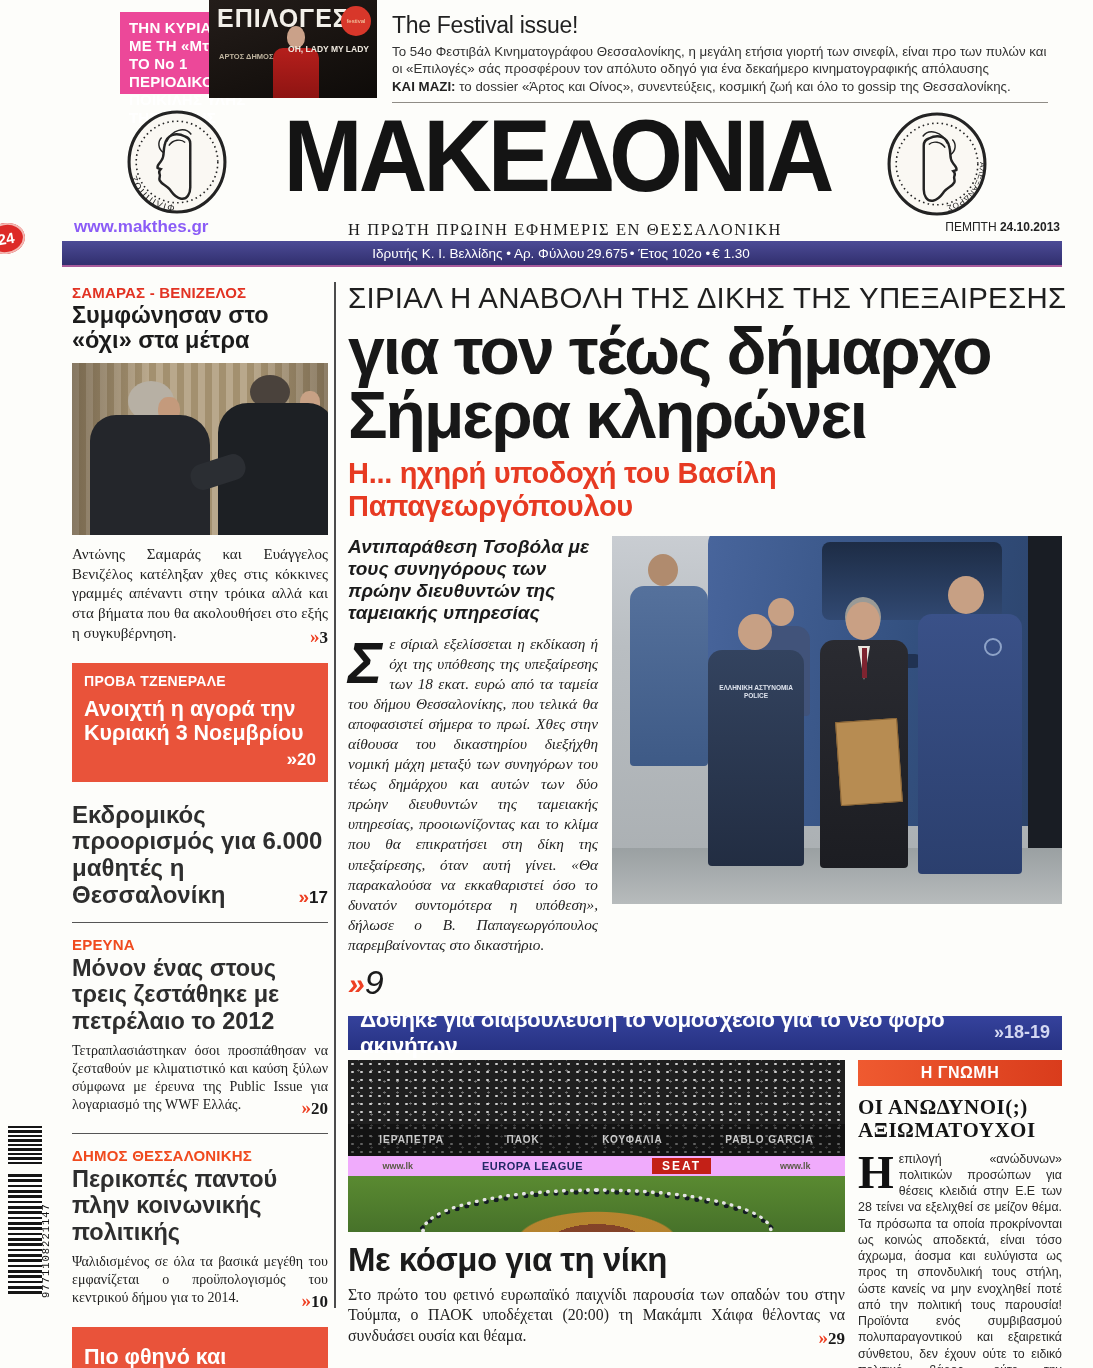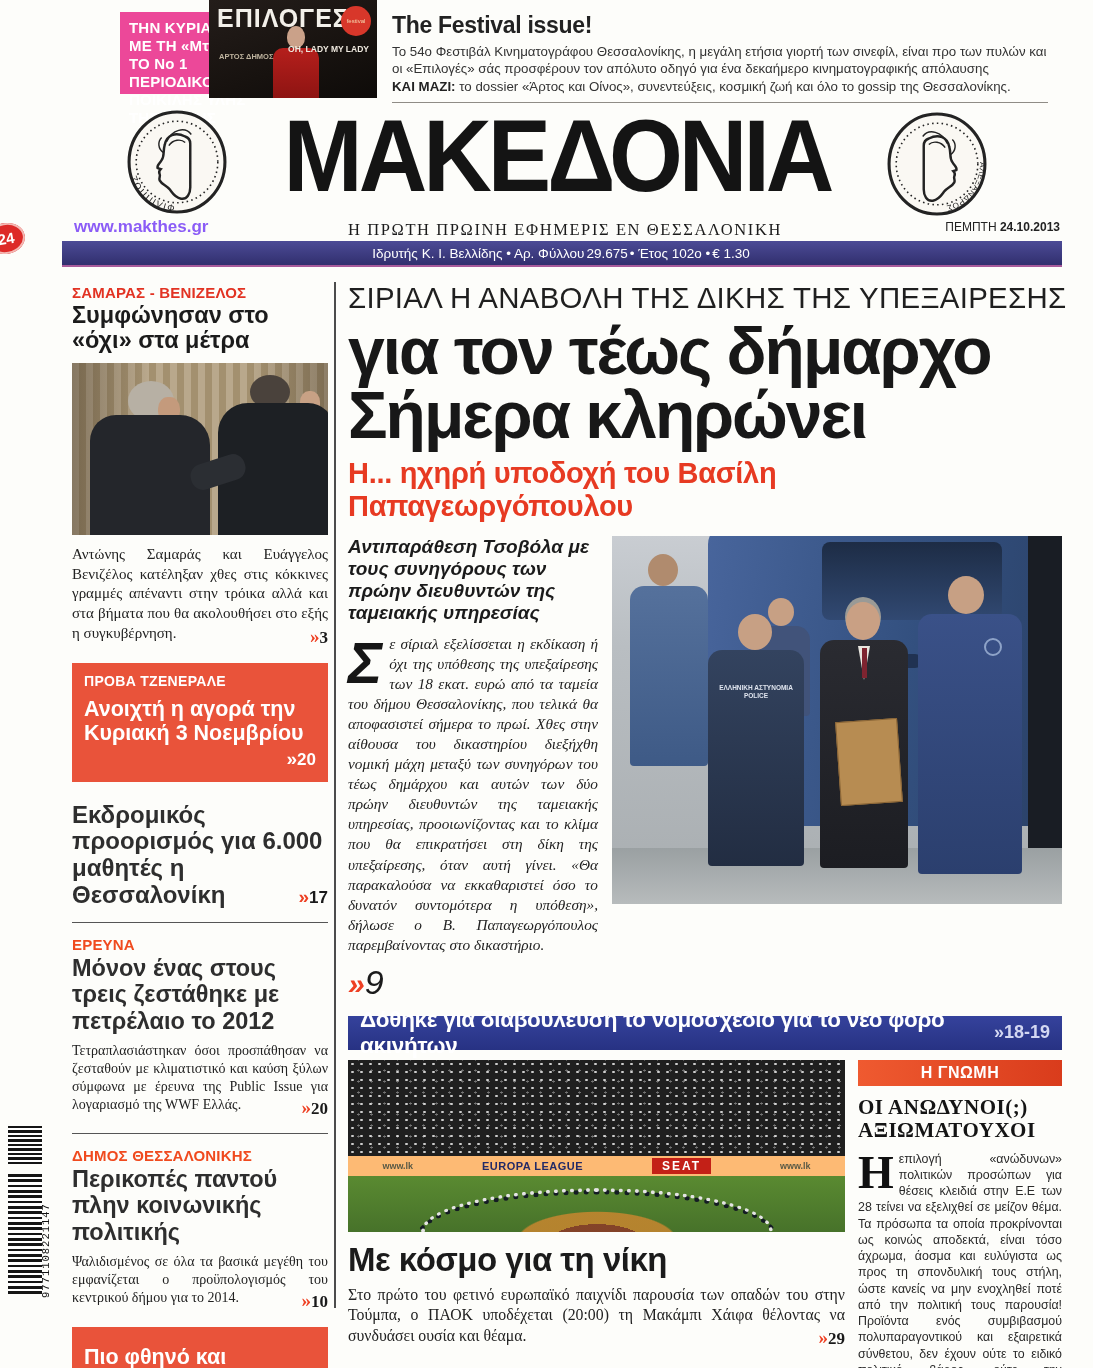--- a/index.html
+++ b/index.html
@@ -12,21 +12,21 @@
     color:#fff; font-weight:700; font-size:15px; line-height:1.2; padding:7px 9px; letter-spacing:.2px;margin-left:48px; }
   .promo-mag { position:absolute; left:209px; top:0; width:168px; height:98px; background:linear-gradient(160deg,#241d1a,#17120f 60%,#0e0b09); overflow:hidden; }
   .mag-title { position:absolute; left:8px; top:4px; color:#f3f0ea; font-weight:800; font-size:25px; letter-spacing:1px; }
   .mag-sticker { position:absolute; right:6px; top:6px; width:30px; height:30px; border-radius:50%;
     background:#d8372а; background:#d8372a; color:#f7d9b0; font-size:6px; display:flex; align-items:center; justify-content:center; }
   .mag-woman-head { position:absolute; left:78px; top:26px; width:18px; height:22px; border-radius:50% 50% 45% 45%; background:#caa189; }
   .mag-woman-dress { position:absolute; left:64px; top:48px; width:46px; height:50px; border-radius:10px 10px 0 0; background:linear-gradient(#b51f1c,#8e1412); }
   .mag-cap-left { position:absolute; left:10px; top:52px; color:#bfb49f; font-size:7.5px; font-weight:700; line-height:1.3; }
   .mag-cap-right { position:absolute; right:8px; top:44px; color:#efe9df; font-size:8.5px; font-weight:700; text-align:right; line-height:1.25; }
   .promo-text { position:absolute; left:392px; top:12px; width:656px; border-bottom:1px solid #8f8c86; padding-bottom:7px; }
-  .promo-title { font-size:23px; font-weight:700; color:#222; letter-spacing:-.3px; }
+  .promo-title { font-size:23px; font-weight:400; color:#222; letter-spacing:-.3px; }
   .promo-body { margin-top:4px; font-size:13.3px; color:#333; line-height:1.3; }
   .promo-more { font-size:13.3px; color:#333; line-height:1.3; }
   .promo-more b { color:#222; }
 
   
   .coin { position:absolute; width:102px; height:104px; }
   .coin-l { left:126px; top:110px; }
   .coin-r { left:886px; top:112px; }
   .mast-title { position:absolute; left:234px; top:102px; width:646px; text-align:center;
     font-size:95px; font-weight:800; letter-spacing:-4px; color:#141414; line-height:1.05;
@@ -122,21 +122,21 @@
   .bottom-left { width:497px; flex:0 0 auto; }
 
   
   .paok-photo { position:relative; width:497px; height:172px; overflow:hidden; }
   .stand { position:absolute; left:0; top:0; width:100%; height:96px; background:#1f1f1f;
     background-image:radial-gradient(rgba(235,235,235,.85) 1px,transparent 1.6px),radial-gradient(rgba(200,200,200,.5) 1px,transparent 1.5px);
     background-size:9px 8px,13px 11px; background-position:0 0,4px 5px; }
   .banners { position:absolute; left:0; top:64px; width:100%; height:32px; background:rgba(10,10,10,.55);
     display:flex; justify-content:space-around; align-items:center; }
   .banners span { color:#e8e8e8; font-size:10px; font-weight:800; opacity:.85; letter-spacing:1px; }
-  .adboard { position:absolute; left:0; top:96px; width:100%; height:20px; background:#fdba74; display:flex; align-items:center; justify-content:space-around; }
+  .adboard { position:absolute; left:0; top:96px; width:100%; height:20px; background:#f0abfc; display:flex; align-items:center; justify-content:space-around; }
   .ad-url { font-size:9px; color:#5a5a46; font-weight:700; }
   .ad-el { font-size:11px; color:#232a66; font-weight:800; letter-spacing:.5px; }
   .ad-seat { font-size:12px; color:#fff; background:#c32017; font-weight:800; padding:1px 10px; letter-spacing:2px; }
   .pitch { position:absolute; left:0; top:116px; width:100%; height:56px; background:linear-gradient(#5a8a31,#47722a); }
   .el-logo { position:absolute; left:50%; top:30px; width:190px; height:70px; transform:translateX(-50%);
     background:radial-gradient(ellipse at center,#8e3a28 0 34%,#c8862f 34% 58%,rgba(0,0,0,0) 60%); opacity:.85; border-radius:50%; }
   .ring-dark { position:absolute; left:50%; top:14px; width:360px; height:92px; transform:translateX(-50%);
     border:5px dotted #141c24; border-radius:50%; }
   .ring-light { position:absolute; left:50%; top:12px; width:352px; height:86px; transform:translateX(-50%);
     border-top:4px dotted #e4e4e4; border-left:4px dotted #e4e4e4; border-right:4px dotted #e4e4e4; border-bottom:none; border-radius:50%; }
@@ -326,20 +326,26 @@
     <div class="tax-banner">
       <div class="txt">Δόθηκε για διαβούλευση το νομοσχέδιο για το νέο φόρο ακινήτων</div>
       <div class="pg"><span>»</span><span>18-19</span></div>
     </div>
 
     <div class="bottom-row">
       <div class="bottom-left">
 
         <div class="paok-photo">
           <div class="stand"></div>
+          <div class="banners">
+            <span>ΙΕΡΑΠΕΤΡΑ</span>
+            <span>ΠΑΟΚ</span>
+            <span>ΚΟΥΦΑΛΙΑ</span>
+            <span>PABLO GARCIA</span>
+          </div>
           <div class="adboard">
             <span class="ad-url">www.lk</span>
             <span class="ad-el">EUROPA LEAGUE</span>
             <span class="ad-seat">SEAT</span>
             <span class="ad-url">www.lk</span>
           </div>
           <div class="pitch">
             <div class="el-logo"></div>
             <div class="ring-dark"></div>
             <div class="ring-light"></div>

